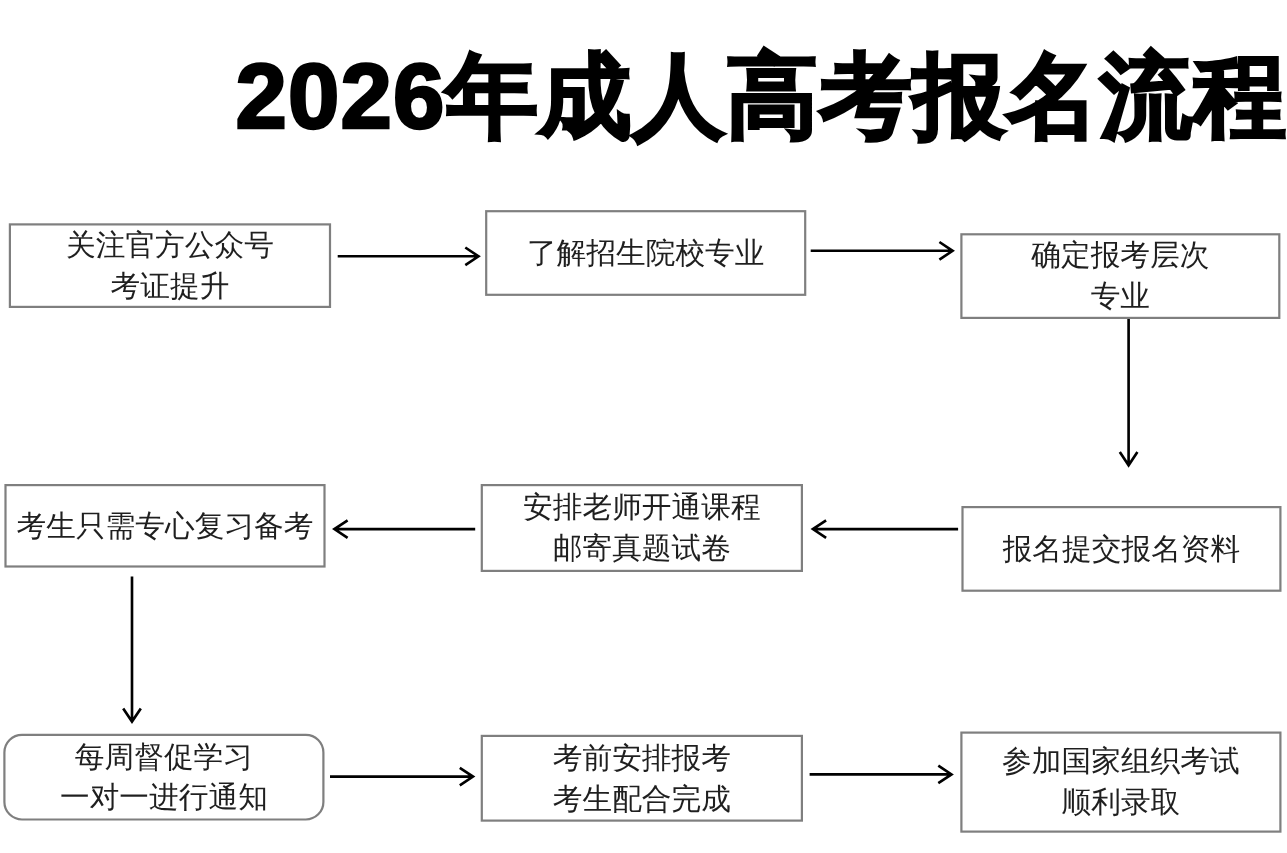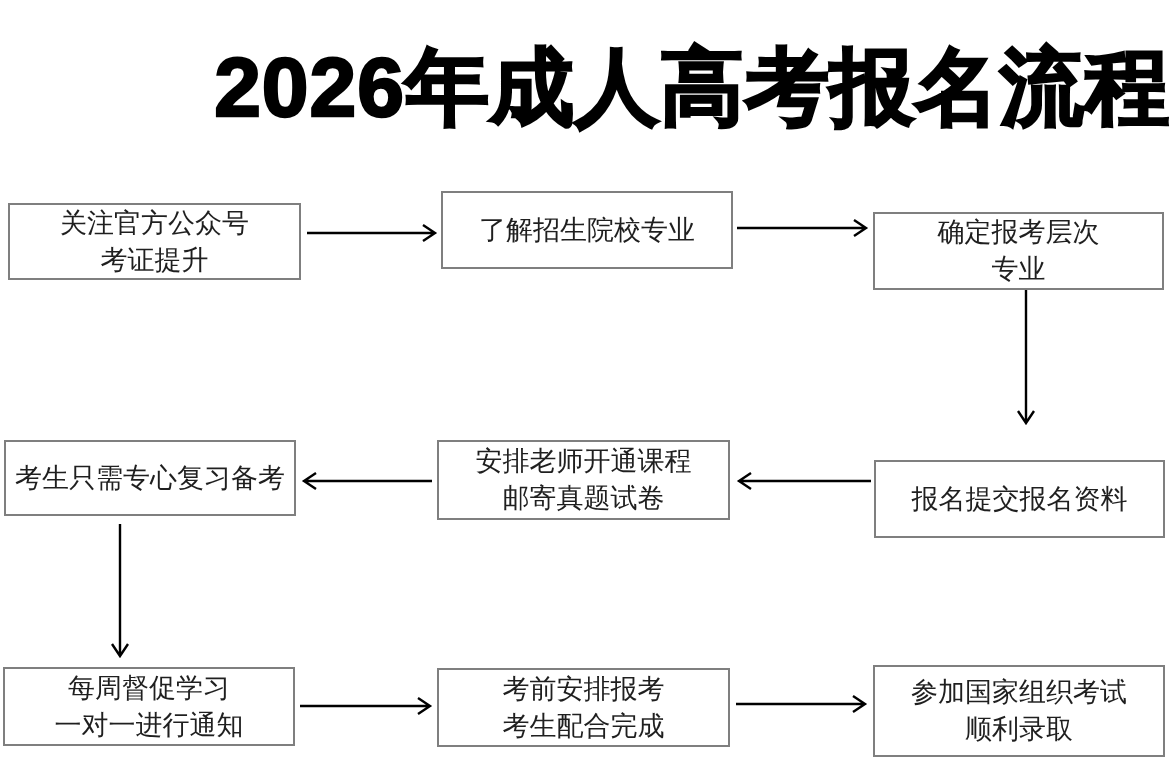--- a/index.html
+++ b/index.html
@@ -47,21 +47,21 @@
   }
   
   .n1 { left: 8px;   top: 203px; width: 293px; height: 77px; }
   .n2 { left: 441px; top: 191px; width: 292px; height: 78px; align-items: center; }
   .n3 { left: 873px; top: 188px; width: 291px; height: 78px; margin-top: 24px; }
   
   .n4 { left: 874px; top: 440px; width: 291px; height: 78px; margin-top: 20px; }
   .n5 { left: 437px; top: 440px; width: 293px; height: 80px; }
   .n6 { left: 4px;   top: 440px; width: 292px; height: 76px; }
   
-  .n7 { left: 3px;   top: 667px; width: 292px; height: 79px; }
+  .n7 { left: 3px;   top: 667px; width: 292px; height: 79px; border-radius: 17px; }
   .n8 { left: 437px; top: 668px; width: 293px; height: 79px; }
   .n9 { left: 873px; top: 665px; width: 292px; height: 92px; }
 
   .arrow-layer {
     position: absolute;
     left: 0;
     top: 0;
     width: 1170px;
     height: 775px;
     pointer-events: none;

